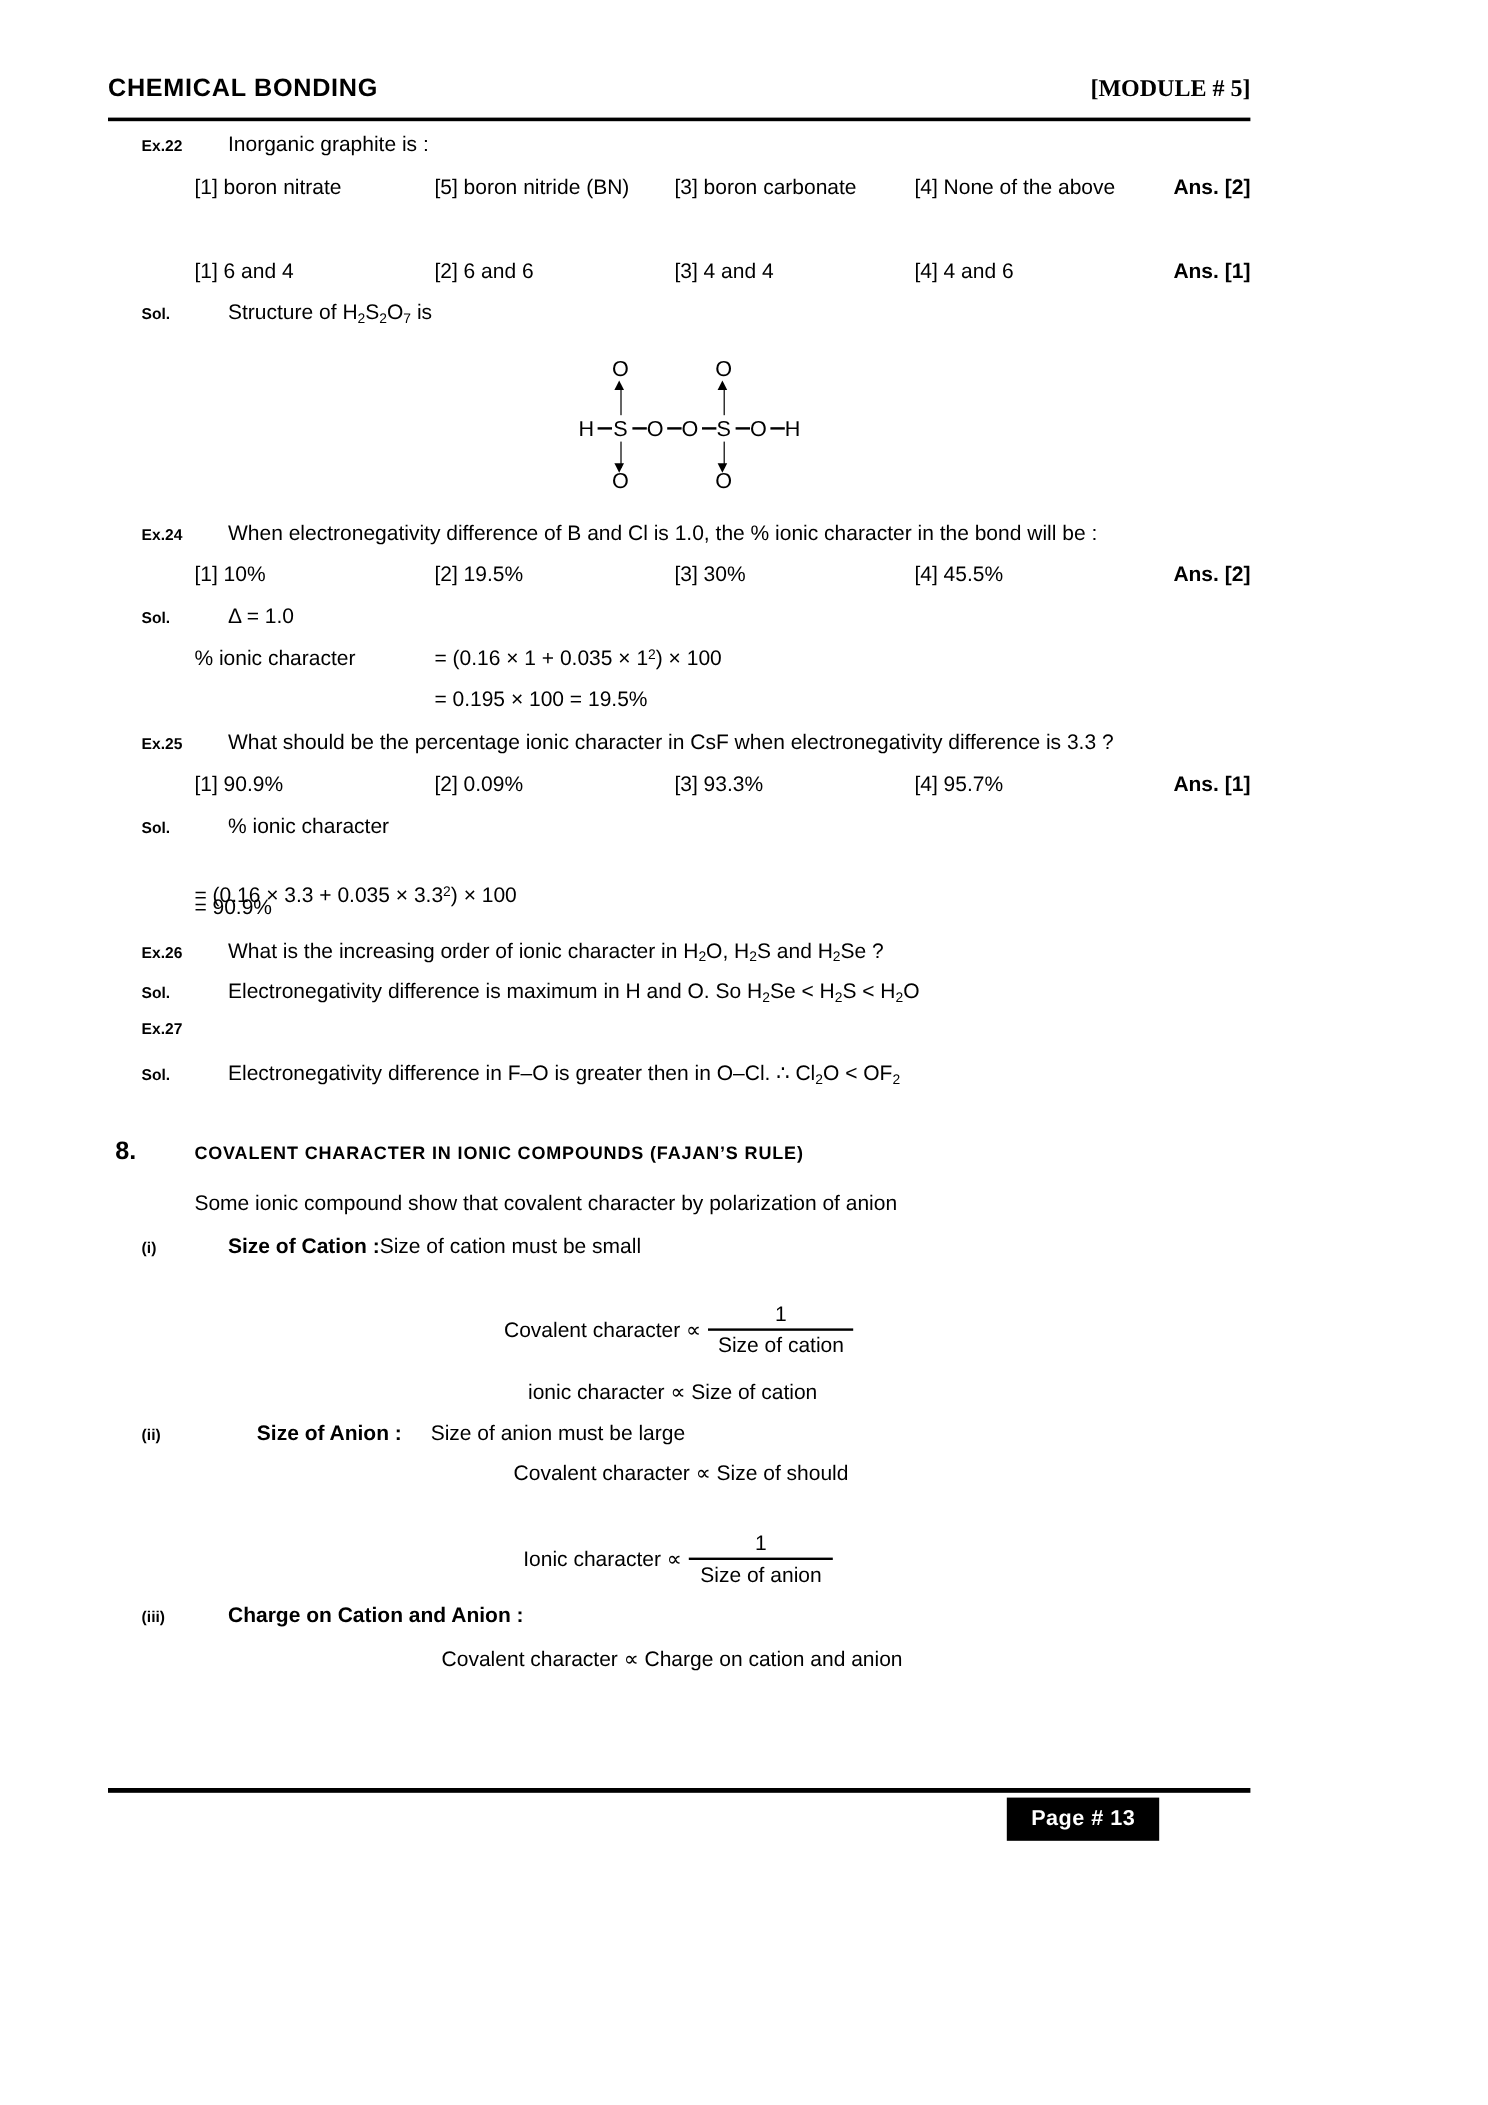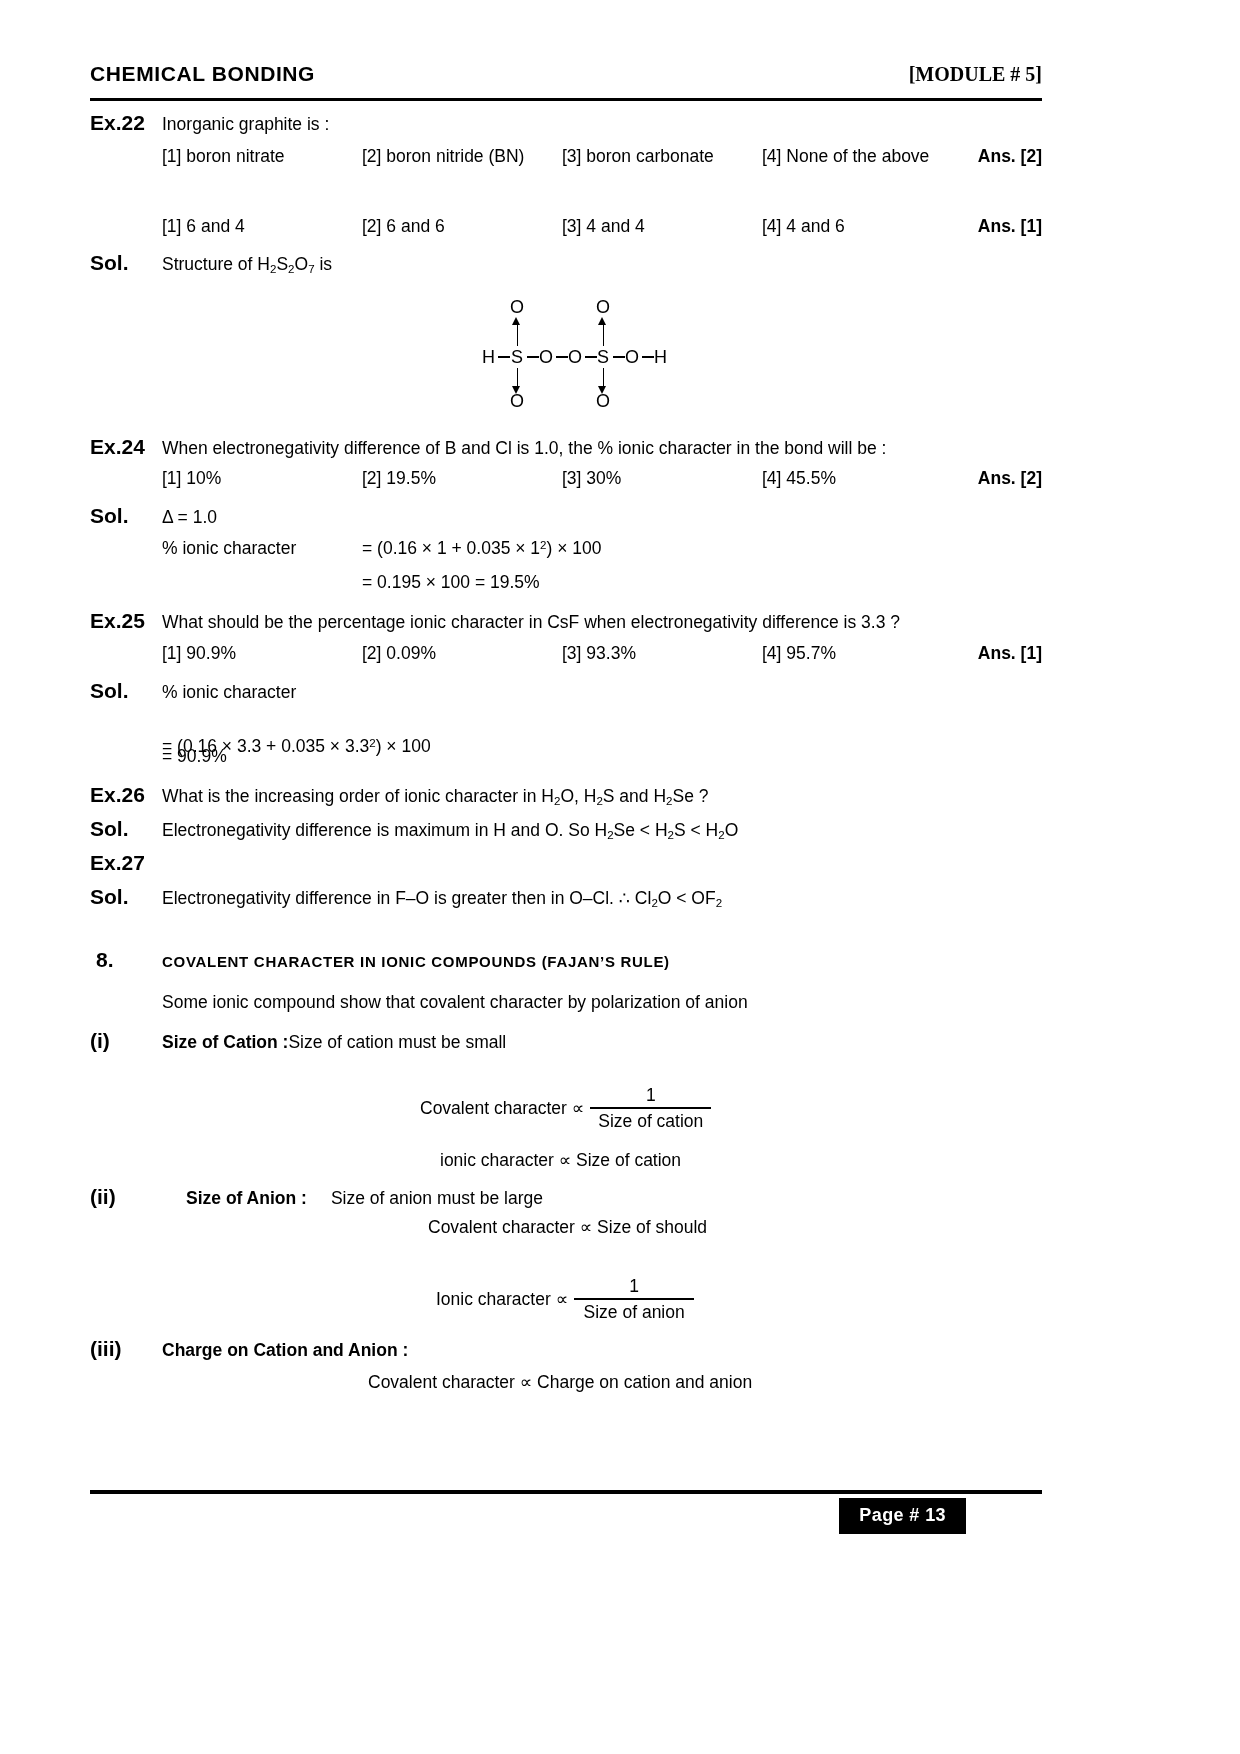--- a/index.html
+++ b/index.html
@@ -57,23 +57,24 @@
   .row {
     position: absolute;
     display: flex;
     align-items: baseline;
     font-size: 17.5px;
     line-height: 1.25;
     white-space: nowrap;
   }
   .tag {
     font-weight: bold;
-    font-size: 21px;
+    font-size: 13px;
     width: 72px;
     flex: 0 0 72px;
+    margin-left: 28px;
   }
   .body-text {
     font-size: 17.5px;
   }
   sub {
     font-size: 0.66em;
     vertical-align: -0.28em;
   }
   sup {
     font-size: 0.66em;
@@ -222,21 +223,21 @@
   </div>
   <div class="header-rule"></div>
 
   <div class="row" style="left:90px; top:110px;">
     <span class="tag">Ex.22</span>
     <span class="body-text">Inorganic graphite is :</span>
   </div>
   <div class="ansrow" style="top:146px;">
     <div class="opts" style="position:relative; left:72px;">
       <span class="opt">[1] boron nitrate</span>
-      <span class="opt">[2] boron nitride (BN)</span>
+      <span class="opt">[5] boron nitride (BN)</span>
       <span class="opt">[3] boron carbonate</span>
       <span class="opt">[4] None of the above</span>
     </div>
     <span class="ans" style="top:0;">Ans. [2]</span>
   </div>
 
   <div class="ansrow" style="top:216px;">
     <div class="opts" style="position:relative; left:72px;">
       <span class="opt">[1] 6 and 4</span>
       <span class="opt">[2] 6 and 6</span>

